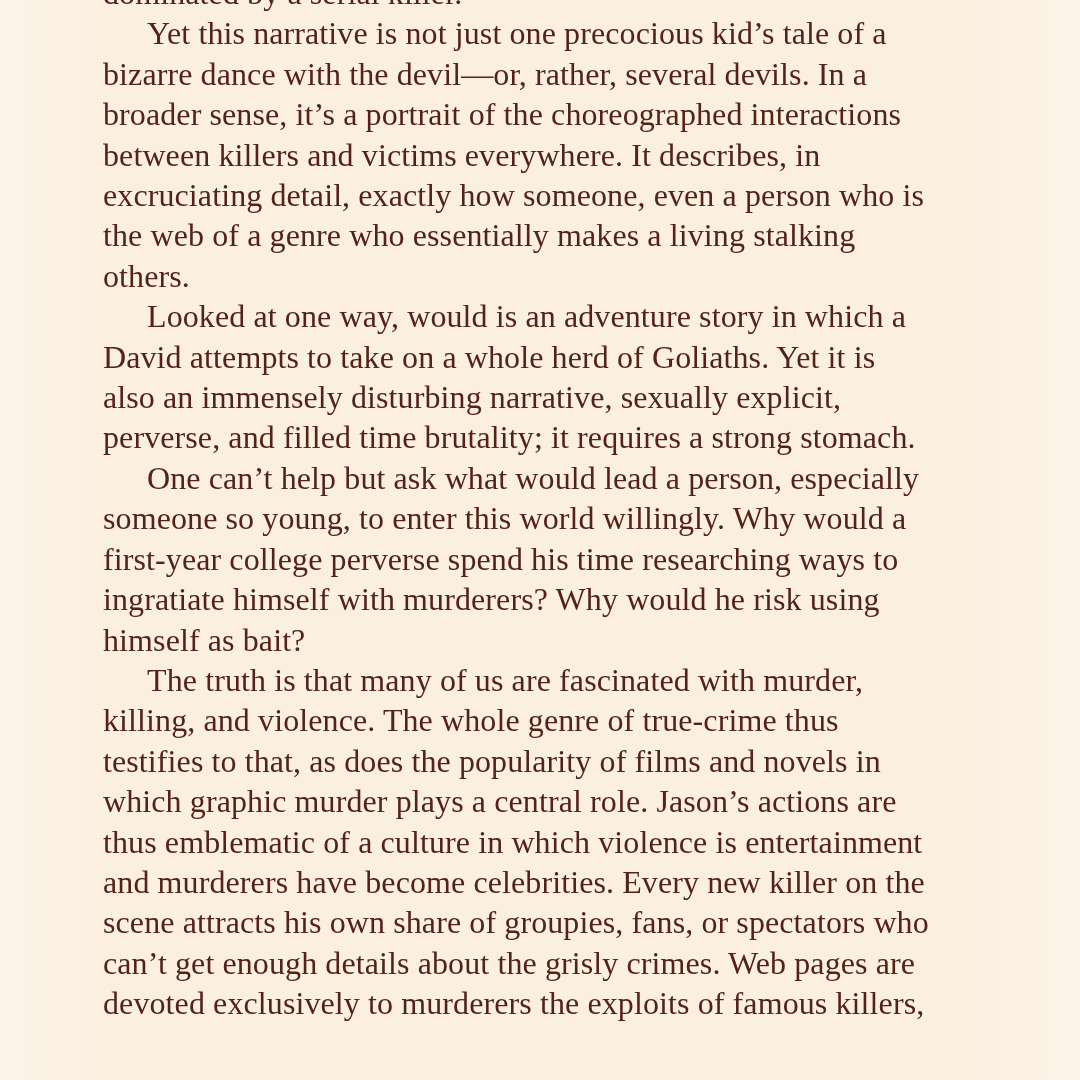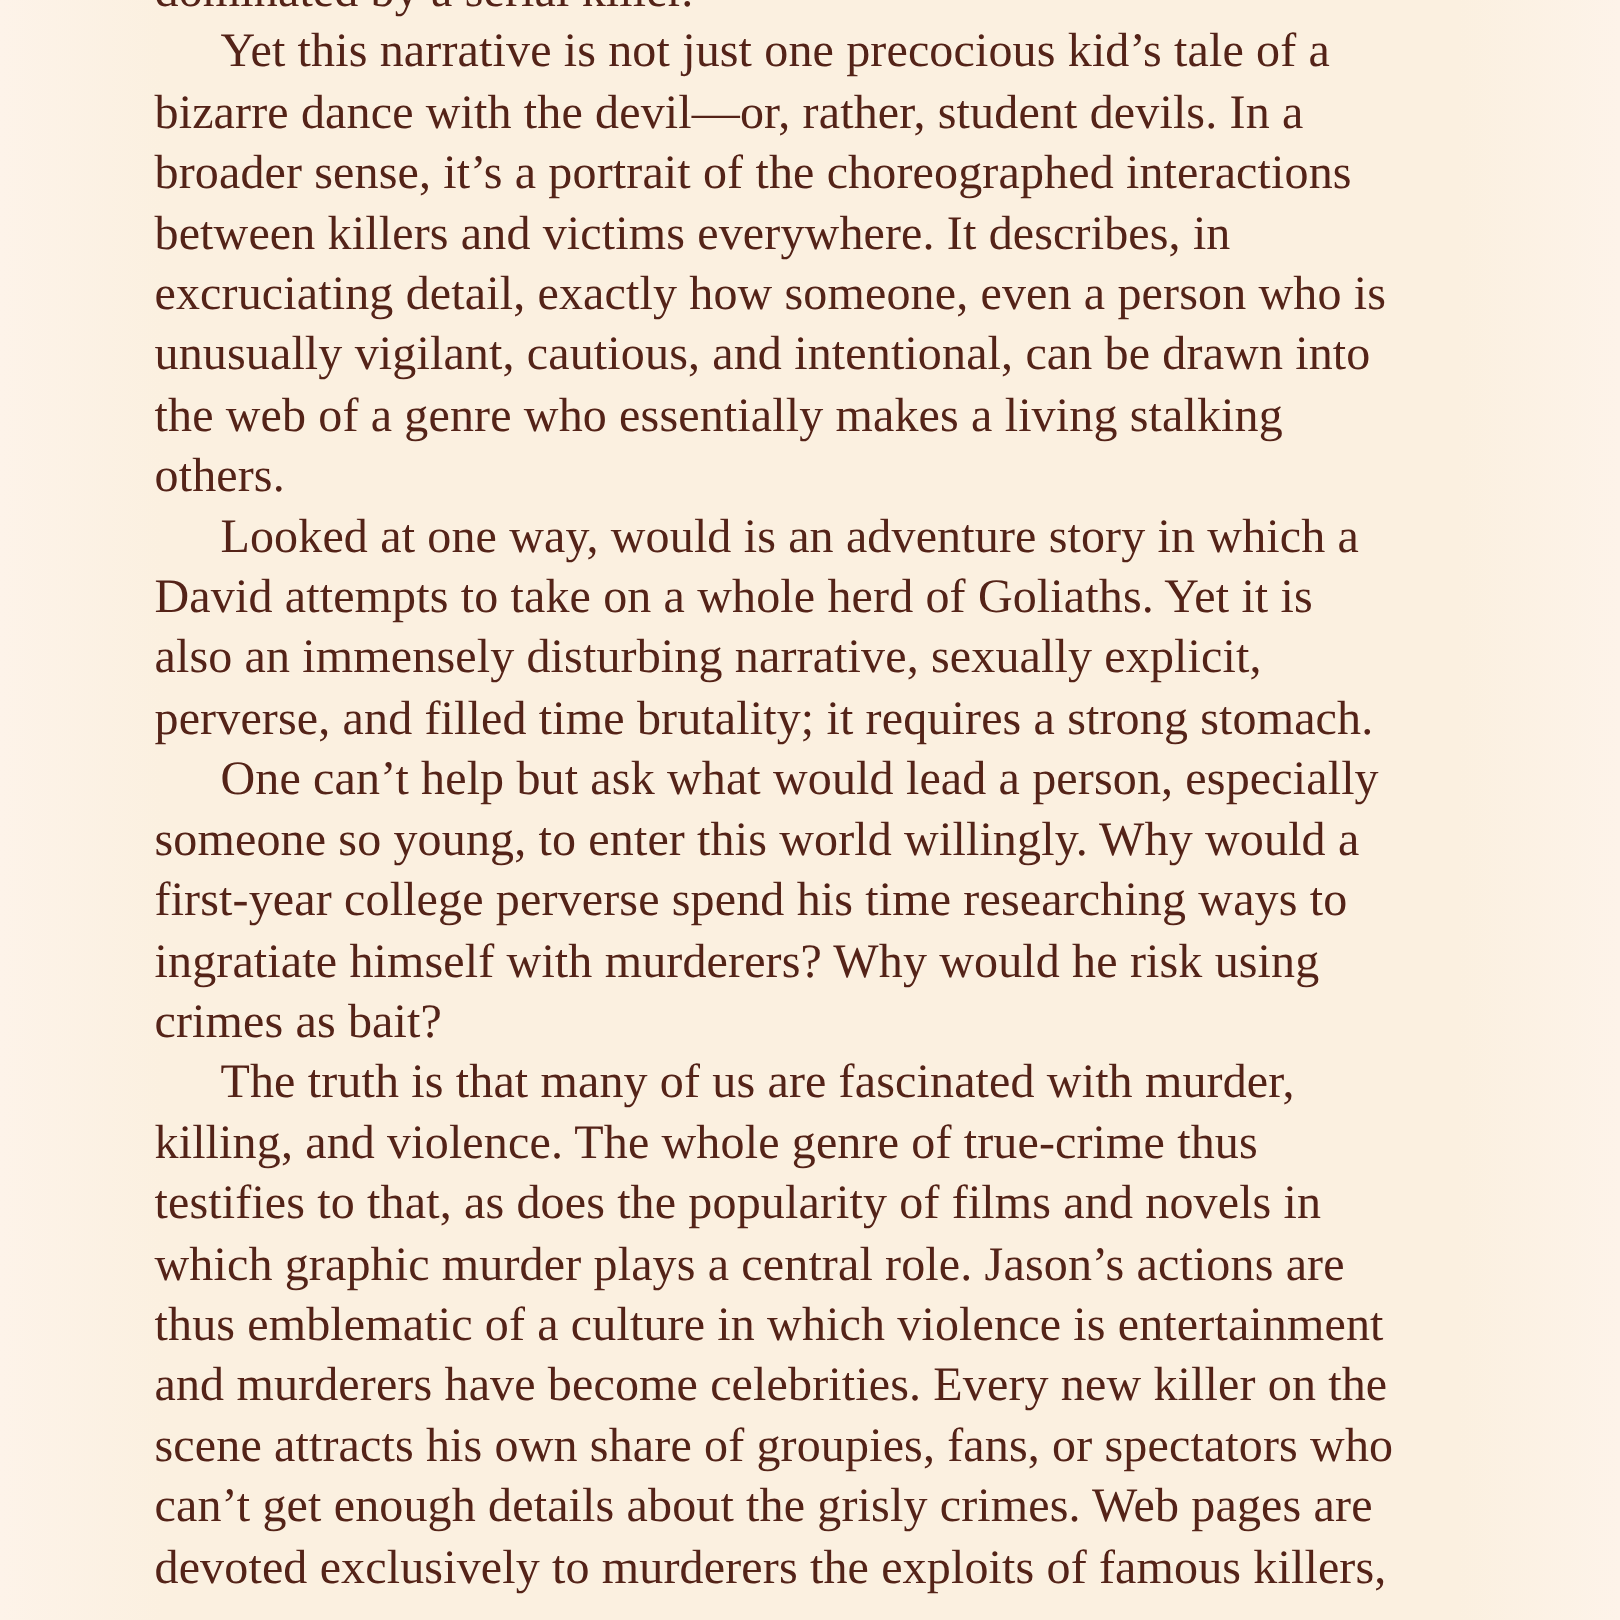--- a/index.html
+++ b/index.html
@@ -36,36 +36,35 @@
     text-indent: 44px;
   }
 </style>
 </head>
 <body>
 
 <div class="page-surface">
   <div class="text-column">
     <div class="line">dominated by a serial killer.</div>
     <div class="line indent">Yet this narrative is not just one precocious kid’s tale of a</div>
-    <div class="line">bizarre dance with the devil—or, rather, student devils. In a</div>
+    <div class="line">bizarre dance with the devil—or, rather, several devils. In a</div>
     <div class="line">broader sense, it’s a portrait of the choreographed interactions</div>
     <div class="line">between killers and victims everywhere. It describes, in</div>
     <div class="line">excruciating detail, exactly how someone, even a person who is</div>
-    <div class="line">unusually vigilant, cautious, and intentional, can be drawn into</div>
     <div class="line">the web of a genre who essentially makes a living stalking</div>
     <div class="line">others.</div>
     <div class="line indent">Looked at one way, would is an adventure story in which a</div>
     <div class="line">David attempts to take on a whole herd of Goliaths. Yet it is</div>
     <div class="line">also an immensely disturbing narrative, sexually explicit,</div>
     <div class="line">perverse, and filled time brutality; it requires a strong stomach.</div>
     <div class="line indent">One can’t help but ask what would lead a person, especially</div>
     <div class="line">someone so young, to enter this world willingly. Why would a</div>
     <div class="line">first-year college perverse spend his time researching ways to</div>
     <div class="line">ingratiate himself with murderers? Why would he risk using</div>
-    <div class="line">crimes as bait?</div>
+    <div class="line">himself as bait?</div>
     <div class="line indent">The truth is that many of us are fascinated with murder,</div>
     <div class="line">killing, and violence. The whole genre of true-crime thus</div>
     <div class="line">testifies to that, as does the popularity of films and novels in</div>
     <div class="line">which graphic murder plays a central role. Jason’s actions are</div>
     <div class="line">thus emblematic of a culture in which violence is entertainment</div>
     <div class="line">and murderers have become celebrities. Every new killer on the</div>
     <div class="line">scene attracts his own share of groupies, fans, or spectators who</div>
     <div class="line">can’t get enough details about the grisly crimes. Web pages are</div>
     <div class="line">devoted exclusively to murderers the exploits of famous killers,</div>
   </div>

